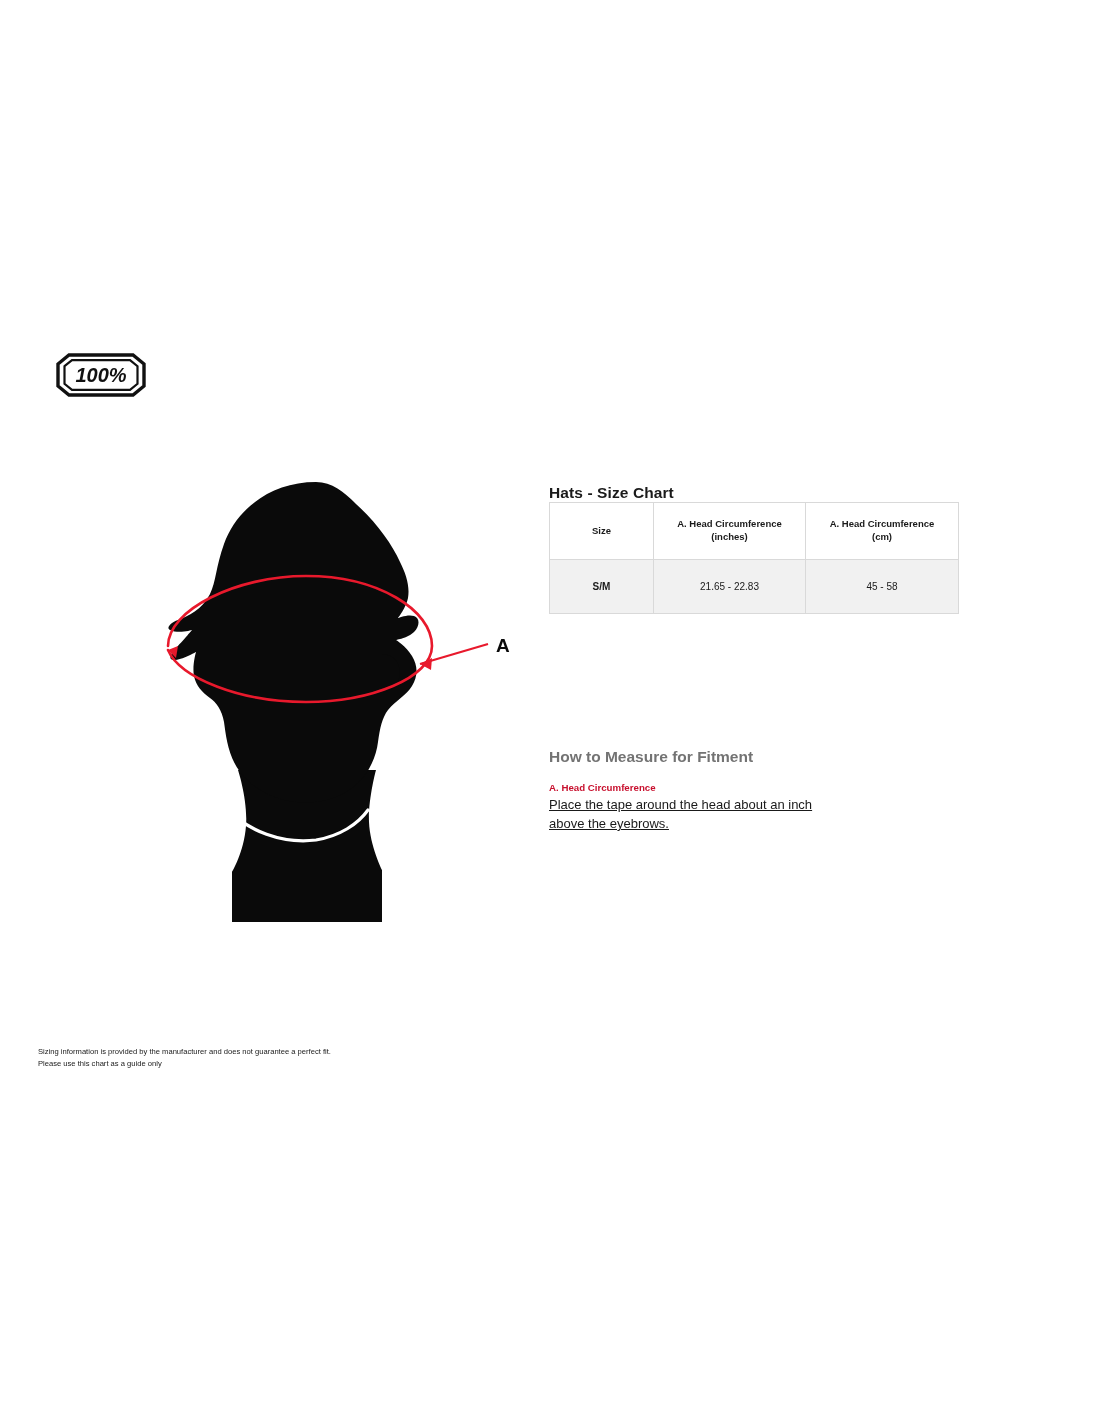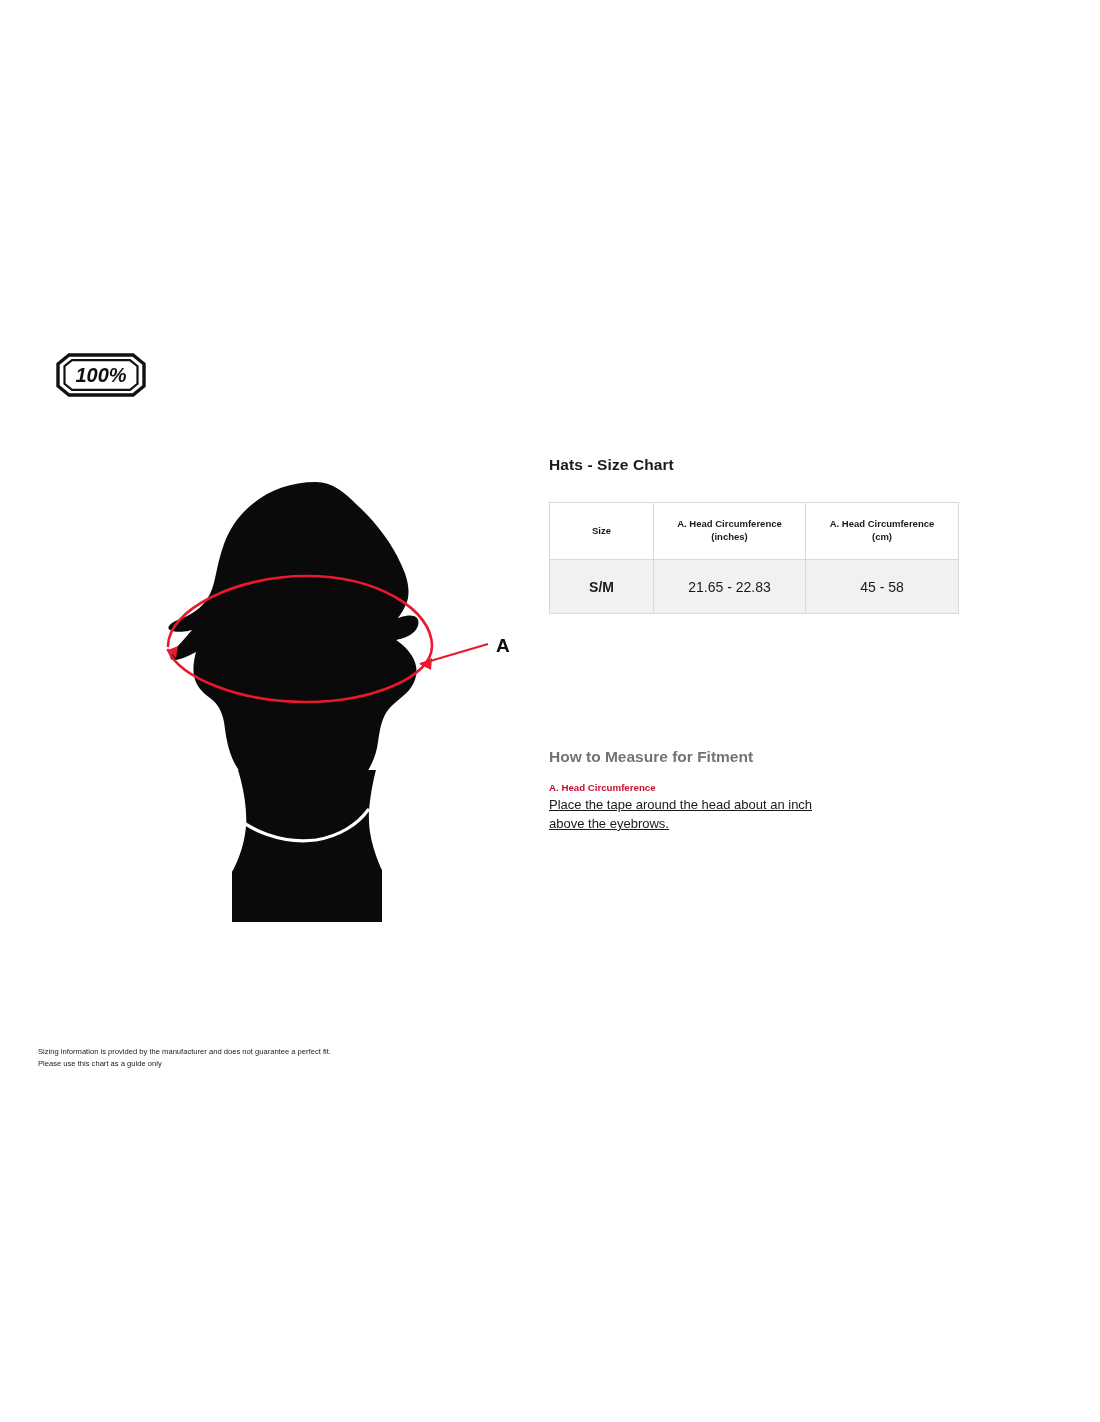--- a/index.html
+++ b/index.html
@@ -31,21 +31,21 @@
     left: 120px;
     top: 470px;
     width: 420px;
     height: 470px;
   }
 
   
   .chart-title {
     position: absolute;
     left: 549px;
-    top: 456px;
+    top: 484px;
     font-size: 15.5px;
     font-weight: bold;
     letter-spacing: 0.1px;
     color: #1a1a1a;
   }
 
   .size-table {
     position: absolute;
     left: 549px;
     top: 502px;
@@ -61,21 +61,21 @@
   }
   .size-table thead th {
     height: 52px;
     font-size: 9.5px;
     font-weight: bold;
     line-height: 1.35;
     padding: 2px 6px;
   }
   .size-table tbody td {
     height: 49px;
-    font-size: 14px;
+    font-size: 10px;
     font-weight: normal;
     padding: 2px 6px;
   }
   .size-table tbody td.size-cell {
     font-weight: bold;
   }
   .size-table tbody tr.row-alt td {
     background: #f1f1f1;
   }
   .col-size { width: 104px; }

